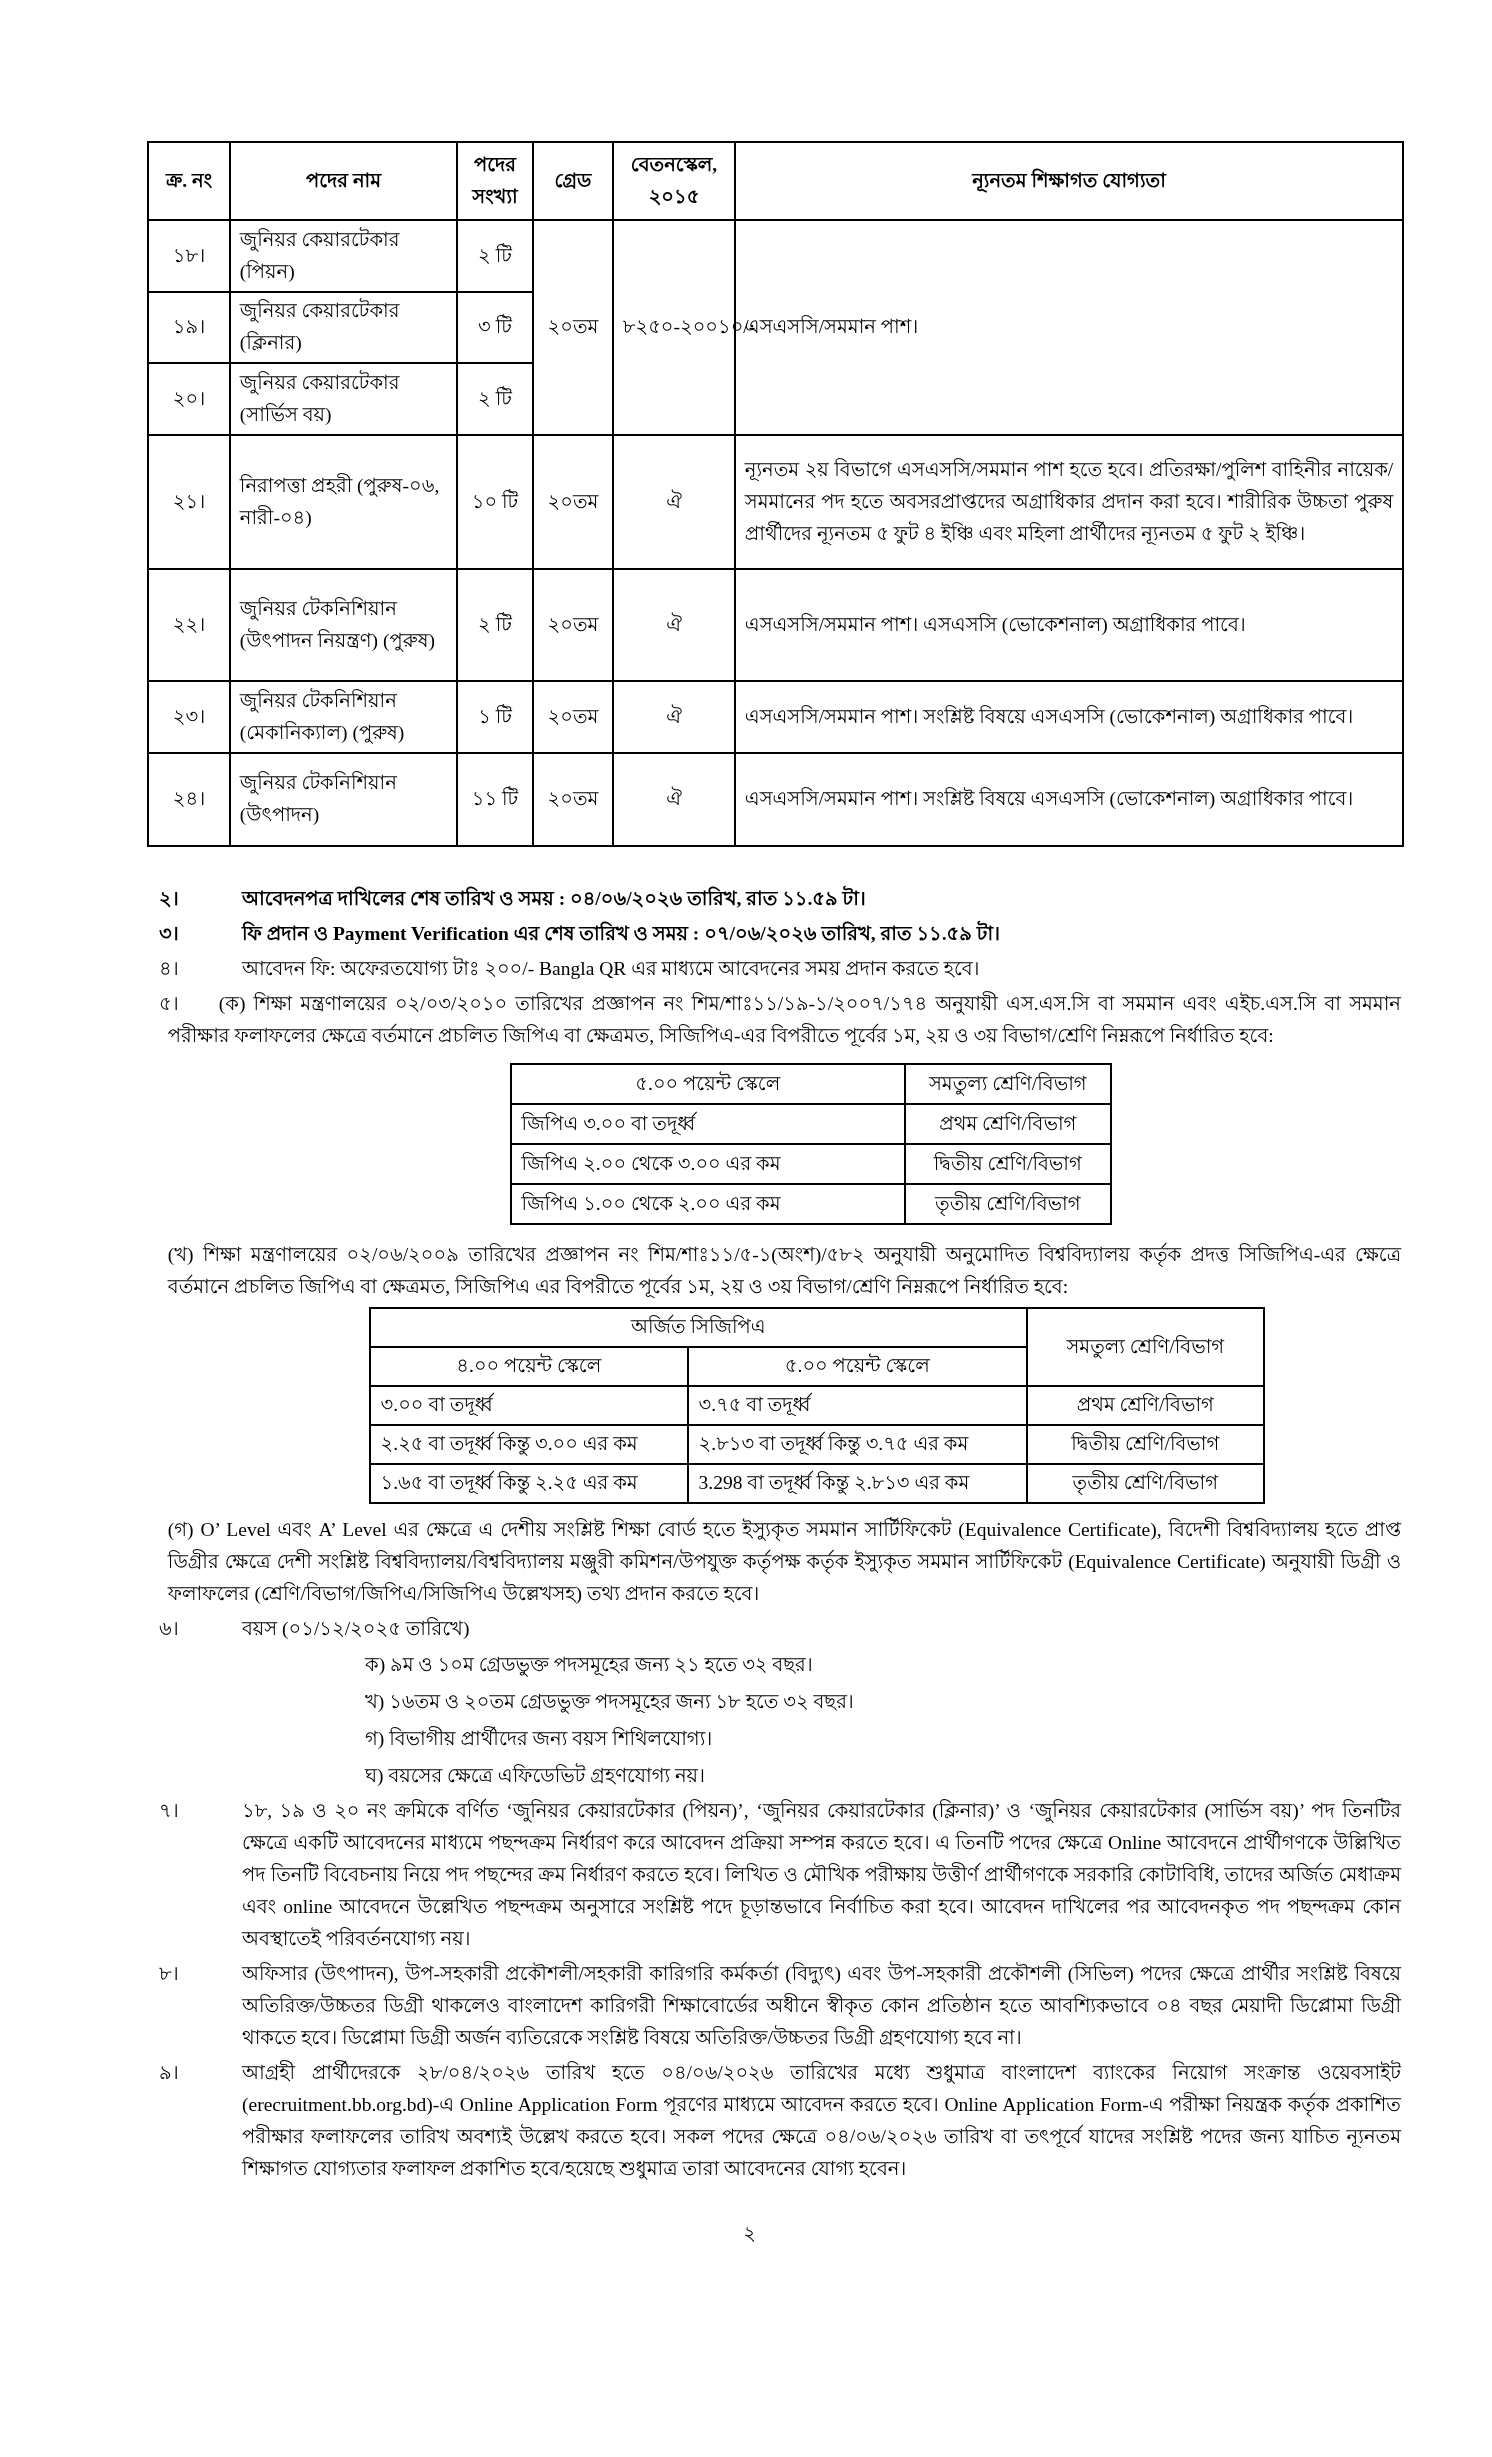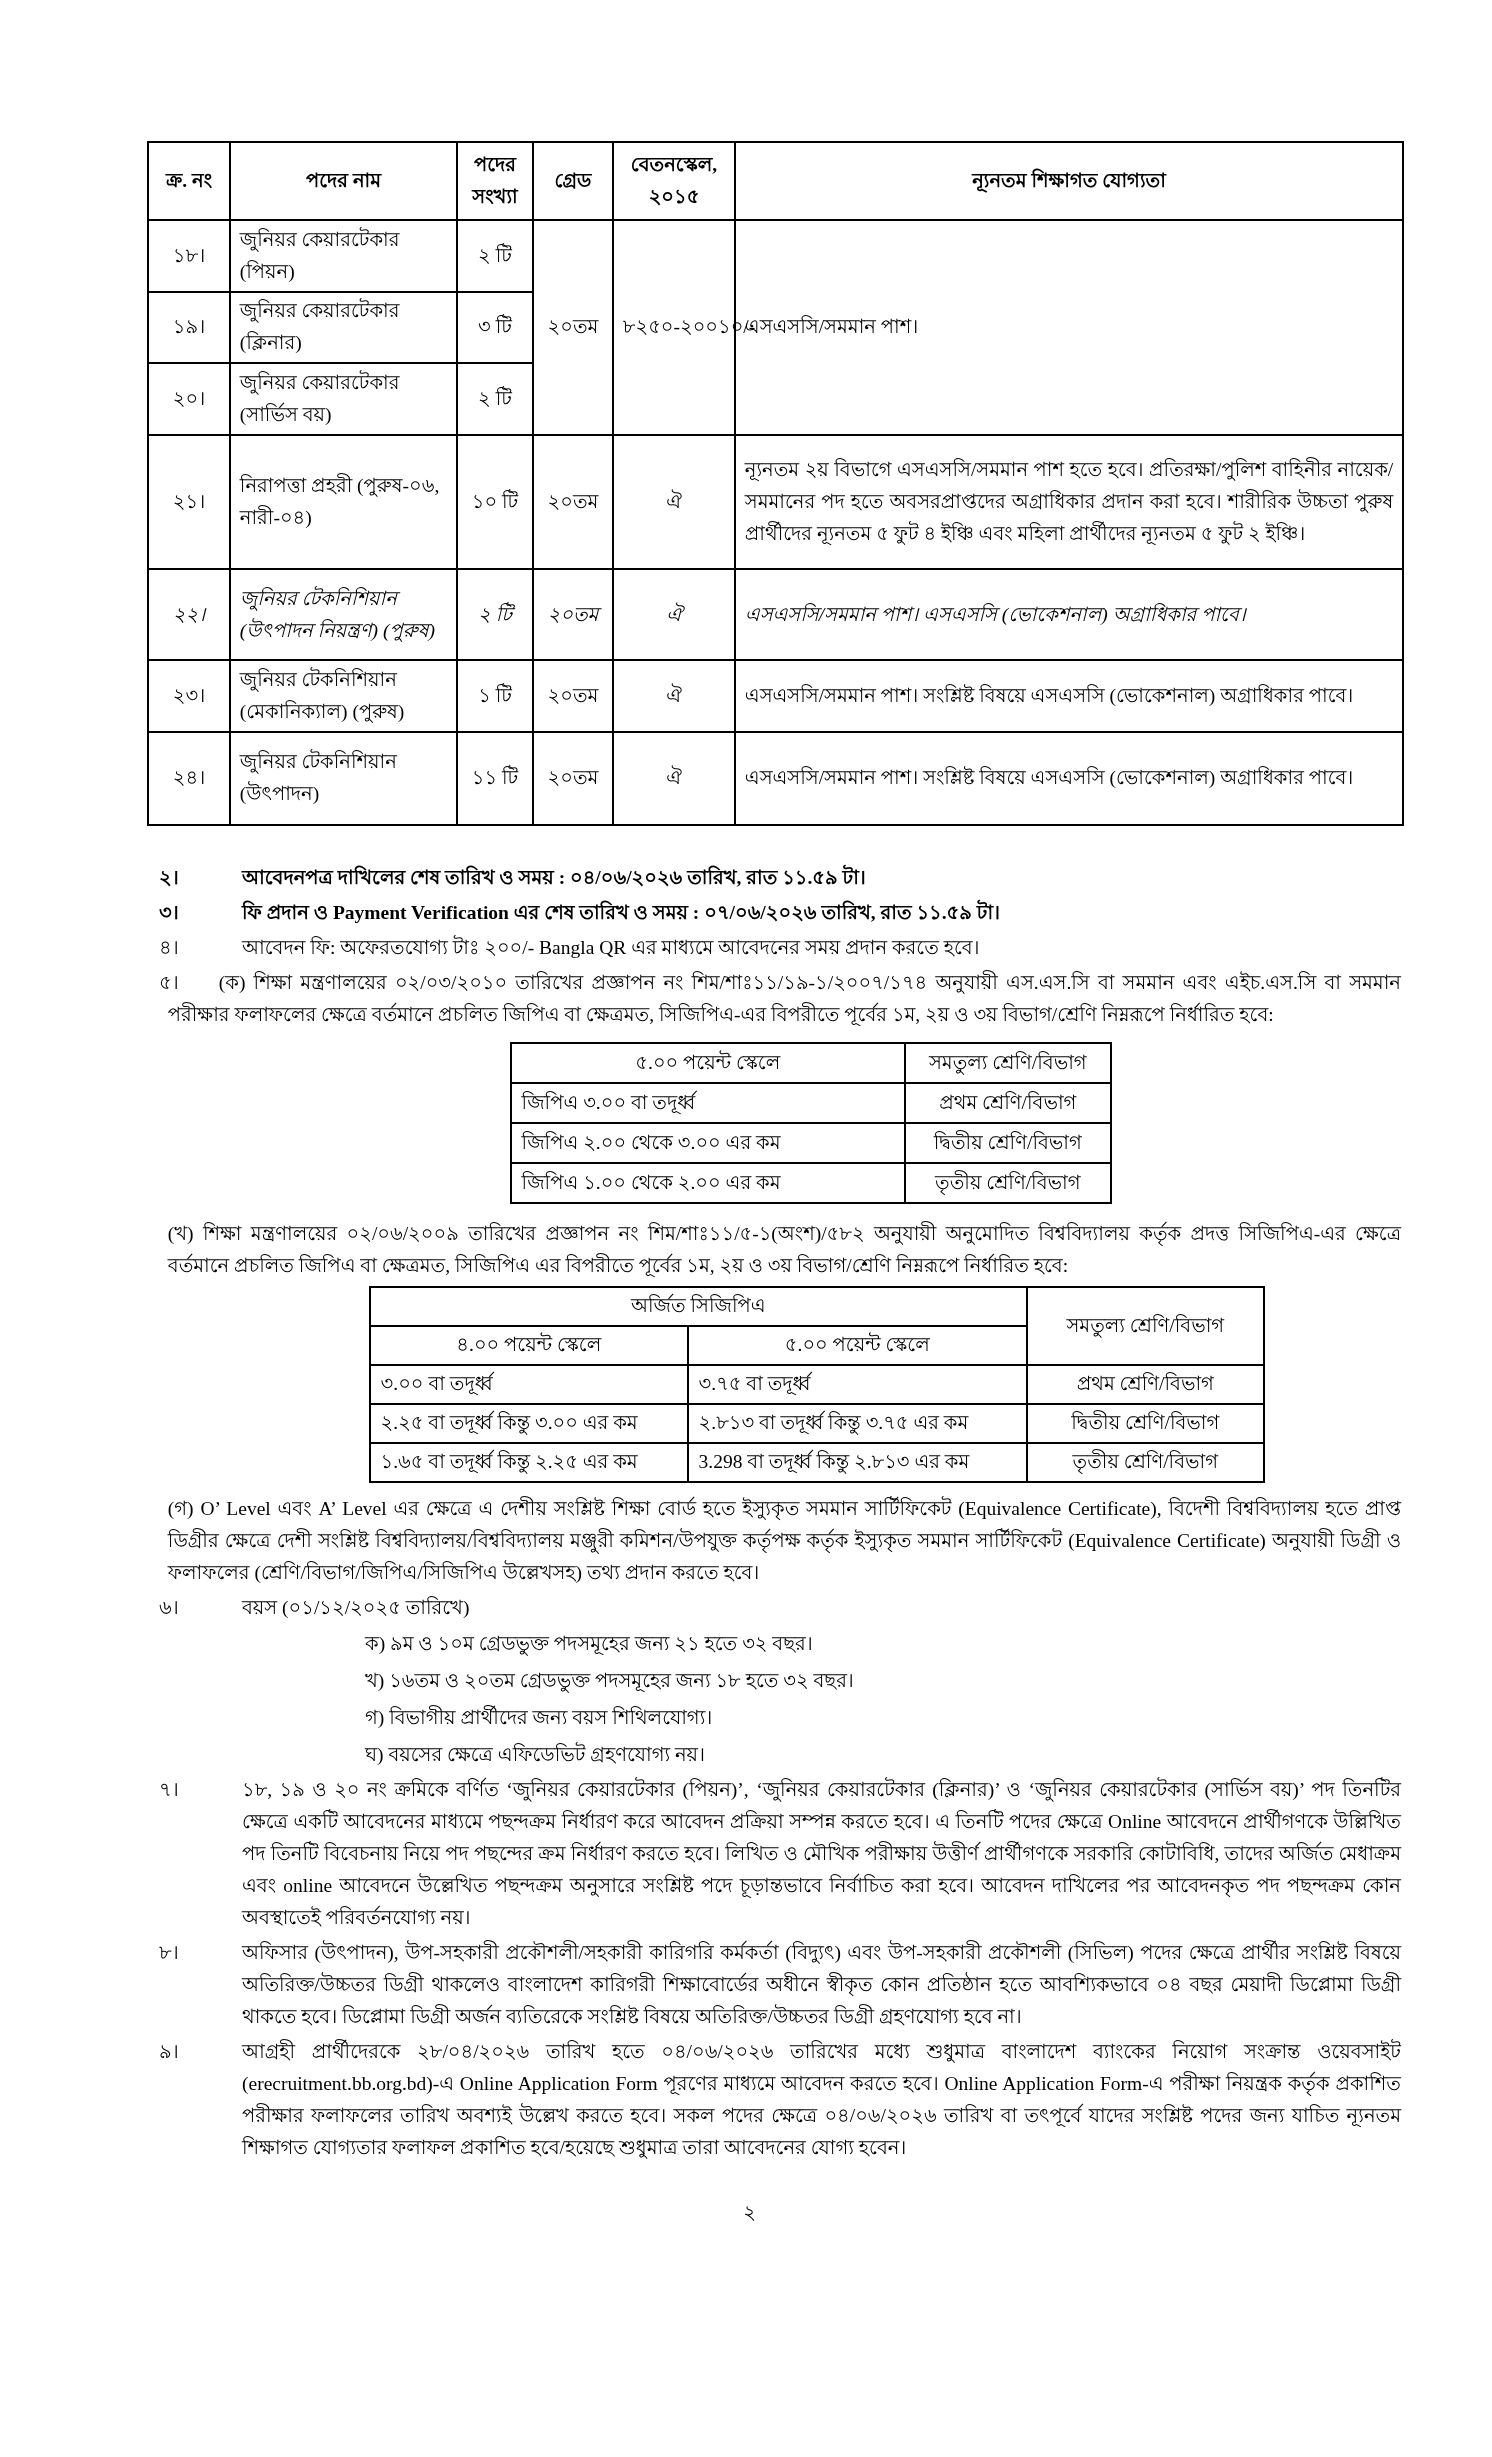--- a/index.html
+++ b/index.html
@@ -22,21 +22,21 @@
     vertical-align:middle;
     line-height:32px;
     font-weight:normal;
   }
   .main-table th { font-weight:bold; text-align:center; padding:5.9px 3.9px; }
   .main-table td.c { text-align:center; }
   .main-table td.l { text-align:left; }
   .main-table td.j { text-align:justify; }
   .row-18, .row-19, .row-20 { height:68px;margin-left:28px; }
   .row-21 { height:134px; }
-  .row-22 { height:91px;font-style:italic; }
+  .row-22 { height:112px; }
   .row-23 { height:71px; }
   .row-24 { height:93px; }
   .main-table thead tr { height:70px; }
 
   
   .items { margin-top:36px; padding-left:61px; }
   .item { display:flex; margin-bottom:2.9px; }
   .item .num { flex:0 0 83px; line-height:32px; }
   .item .body { flex:1; text-align:justify; line-height:32px; }
   .item.bold { font-weight:bold; }

